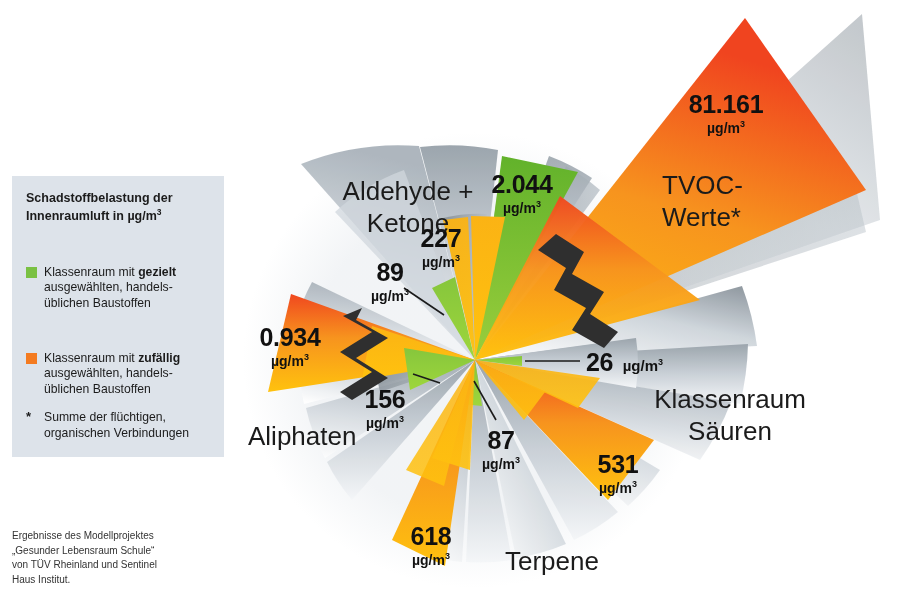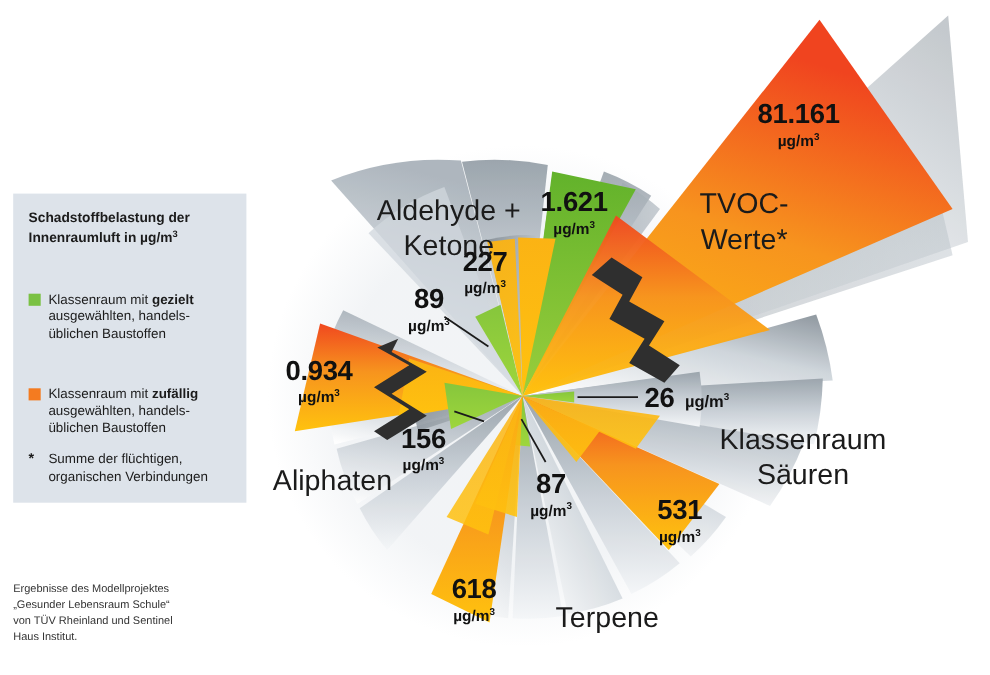--- a/index.html
+++ b/index.html
@@ -265,21 +265,21 @@
     <span>von TÜV Rheinland und Sentinel</span><br>
     <span>Haus Institut.</span>
   </div>
 
   <div class="vlabel ctr" style="left:726px;top:92px;transform:translateX(-50%)">
     <span class="num">81.161</span>
     <span class="unit"><span>µg/m</span><sup>3</sup></span>
   </div>
 
   <div class="vlabel ctr" style="left:522px;top:172px;transform:translateX(-50%)">
-    <span class="num">1.621</span>
+    <span class="num">2.044</span>
     <span class="unit"><span>µg/m</span><sup>3</sup></span>
   </div>
 
   <div class="vlabel ctr" style="left:441px;top:226px;transform:translateX(-50%)">
     <span class="num">227</span>
     <span class="unit"><span>µg/m</span><sup>3</sup></span>
   </div>
 
   <div class="vlabel ctr" style="left:390px;top:260px;transform:translateX(-50%)">
     <span class="num">89</span>
@@ -309,21 +309,21 @@
   <div class="vlabel ctr" style="left:618px;top:452px;transform:translateX(-50%)">
     <span class="num">531</span>
     <span class="unit"><span>µg/m</span><sup>3</sup></span>
   </div>
 
   <div class="vlabel inline" style="left:586px;top:350px;">
     <span class="num">26</span>
     <span class="unit"><span>µg/m</span><sup>3</sup></span>
   </div>
 
-  <div class="clabel" style="left:636px;top:170px;text-align:center;">TVOC-
+  <div class="clabel" style="left:662px;top:170px;">TVOC-
 Werte*</div>
   <div class="clabel ctr" style="left:318px;top:176px;width:180px;">Aldehyde +
 Ketone</div>
   <div class="clabel" style="left:248px;top:421px;">Aliphaten</div>
   <div class="clabel" style="left:505px;top:546px;">Terpene</div>
   <div class="clabel ctr" style="left:650px;top:384px;width:160px;">Klassenraum
 Säuren</div>
 
 </div>
 

